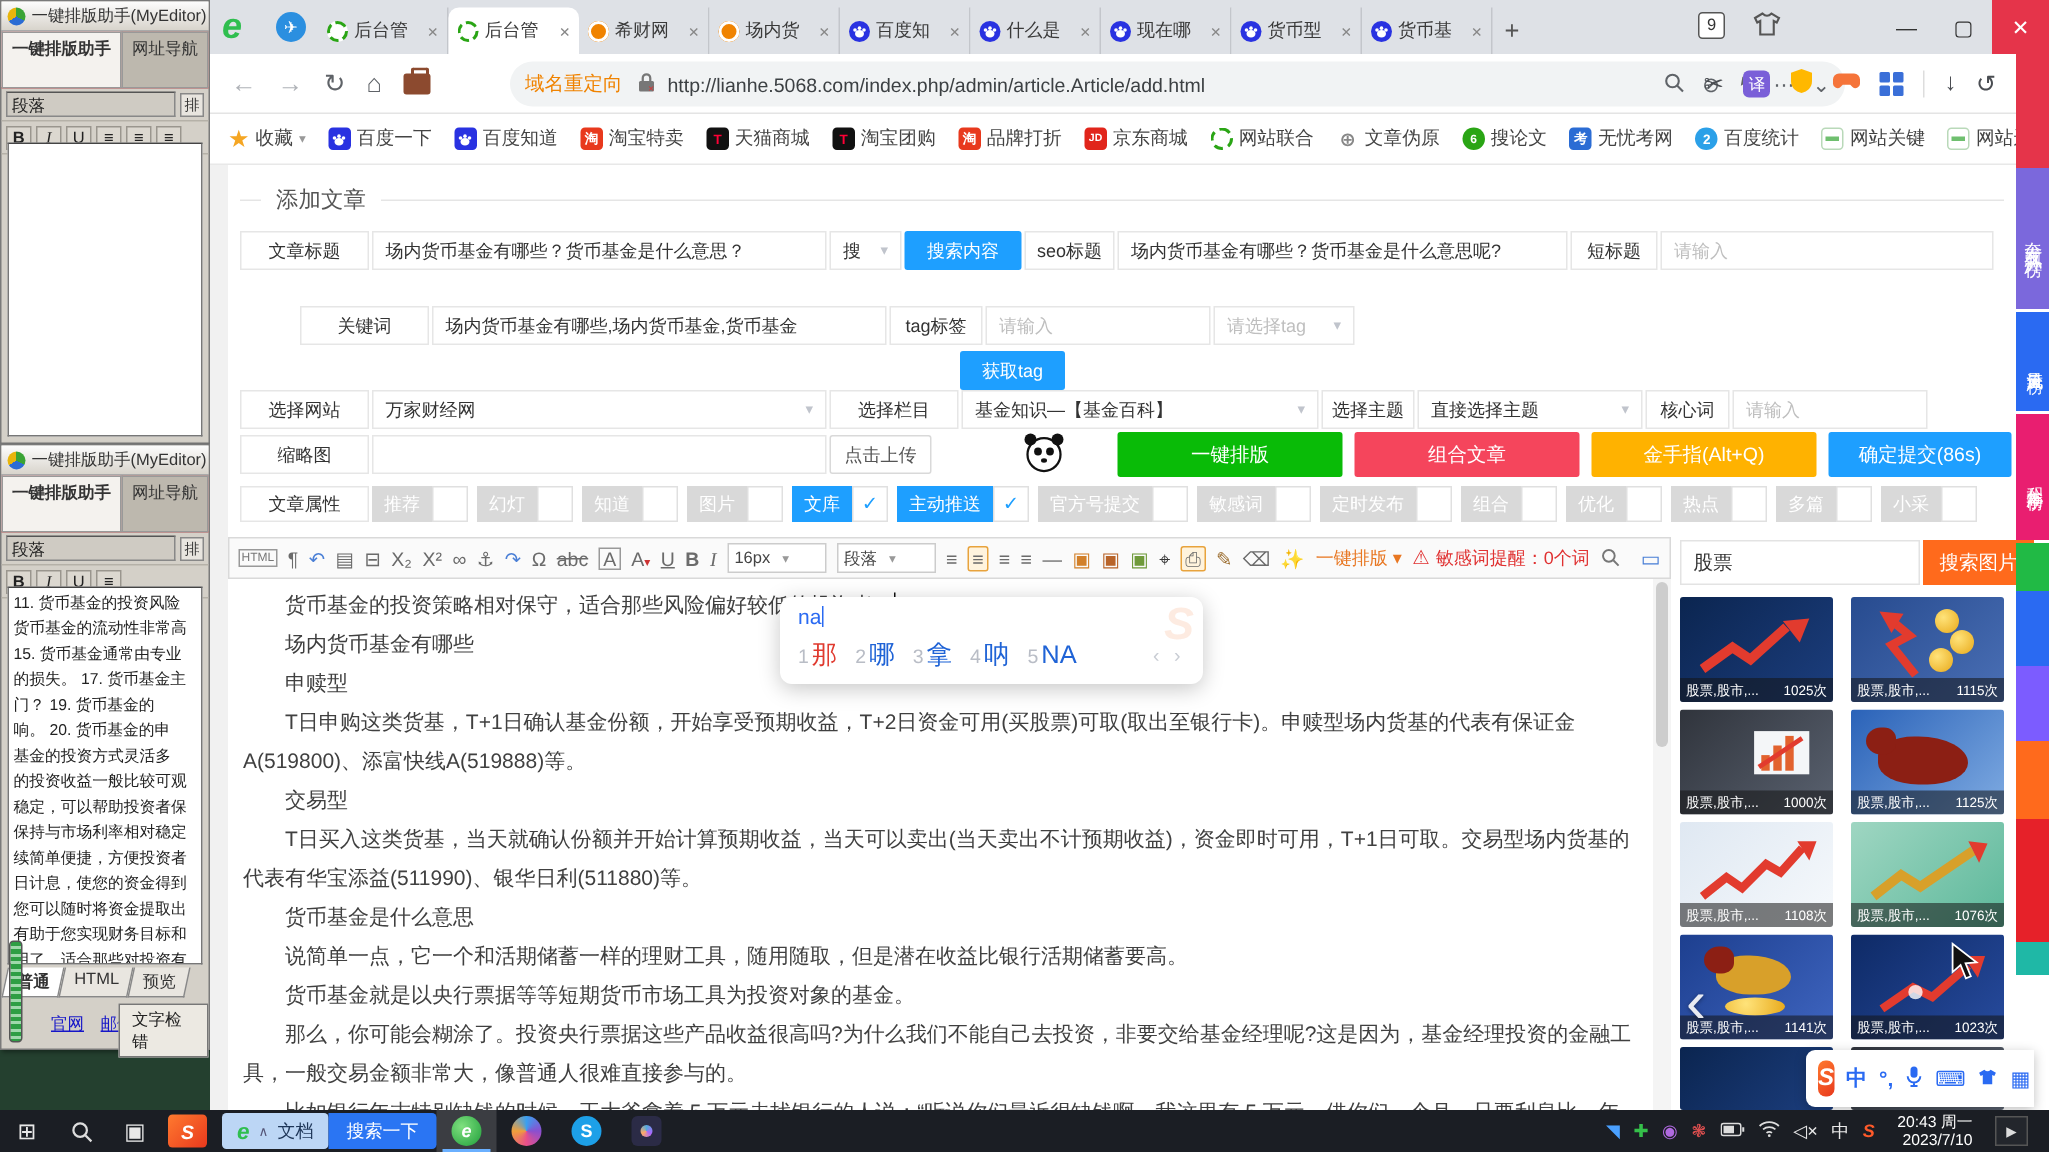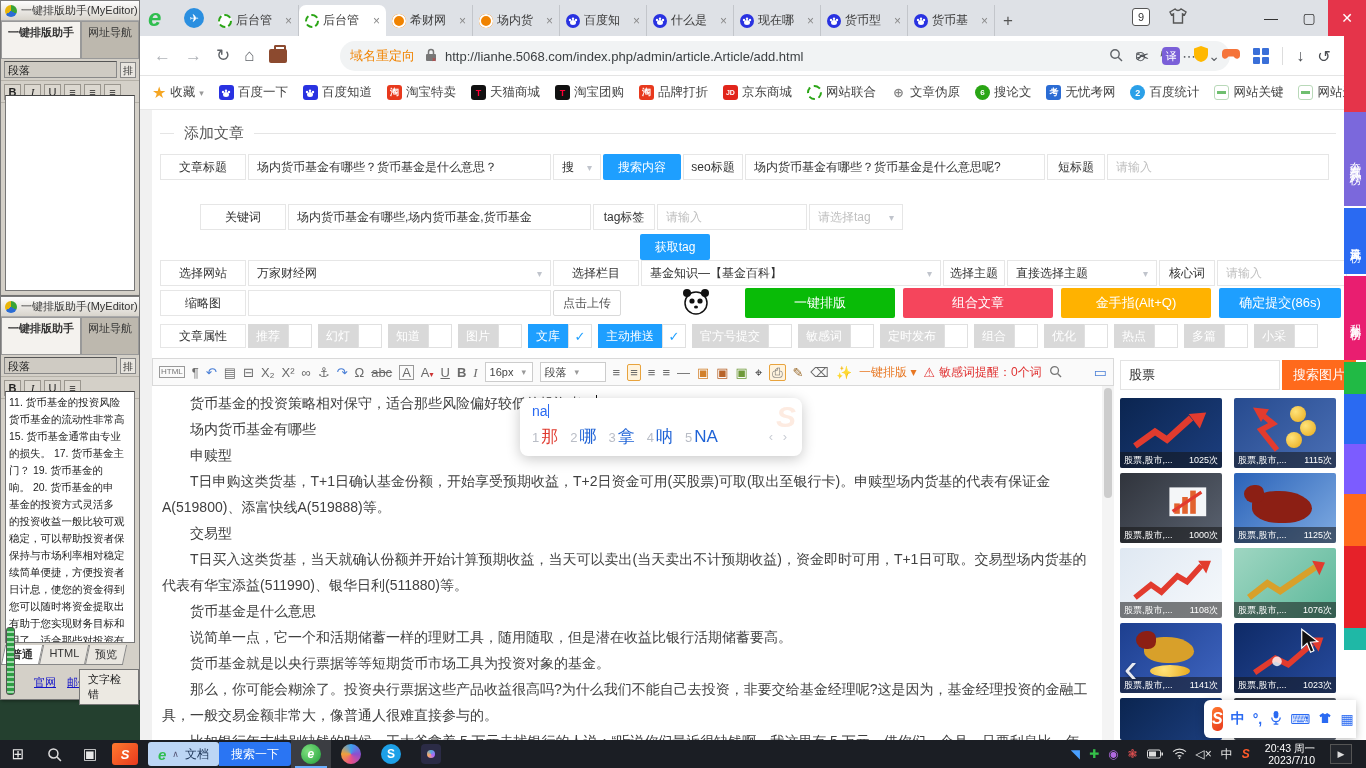--- a/index.html
+++ b/index.html
@@ -515,21 +515,21 @@
       </div>
       <div class="btn blue abs" style="left:500px;top:124px;width:70px;">获取tag</div>
 
       <div class="frow" style="left:20px;top:150px;">
         <span class="cell lab" style="width:86px">选择网站</span>
         <span class="cell sel" style="width:303px">
             <span>万家财经网</span>
             <span class="ar">▾</span>
           </span>
         <span class="cell lab" style="width:86px">选择栏目</span>
-        <span class="cell sel" style="width:300px">
+        <span class="cell sel" style="width:238px">
             <span>基金知识—【基金百科】</span>
             <span class="ar">▾</span>
           </span>
         <span class="cell lab" style="width:62px">选择主题</span>
         <span class="cell sel" style="width:150px">
             <span>直接选择主题</span>
             <span class="ar">▾</span>
           </span>
         <span class="cell lab" style="width:56px">核心词</span>
         <span class="cell ph" style="width:130px">请输入</span>
@@ -626,21 +626,21 @@
         <span class="ti">∞</span>
         <span class="ti">⚓</span>
         <span class="ti blue">↷</span>
         <span class="ti">Ω</span>
         <span class="ti" style="text-decoration:line-through">abc</span>
         <span class="ti" style="border:1px solid #999;padding:0 2px">A</span>
         <span class="ti">A<span style="font-size:8px;color:#c33">▾</span></span>
         <span class="ti" style="text-decoration:underline">U</span>
         <span class="ti" style="font-weight:bold">B</span>
         <span class="ti" style="font-style:italic;font-family:'Liberation Serif',serif">I</span>
-        <span class="tsel" style="width:48px">
+        <span class="tsel" style="width:66px">
             <span>16px</span>
             <span class="ar" style="color:#999;font-size:9px">▾</span>
           </span>
         <span class="tsel" style="width:66px">
             <span>段落</span>
             <span class="ar" style="color:#999;font-size:9px">▾</span>
           </span>
         <span class="ti">≡</span>
         <span class="ti act">≡</span>
         <span class="ti">≡</span>

